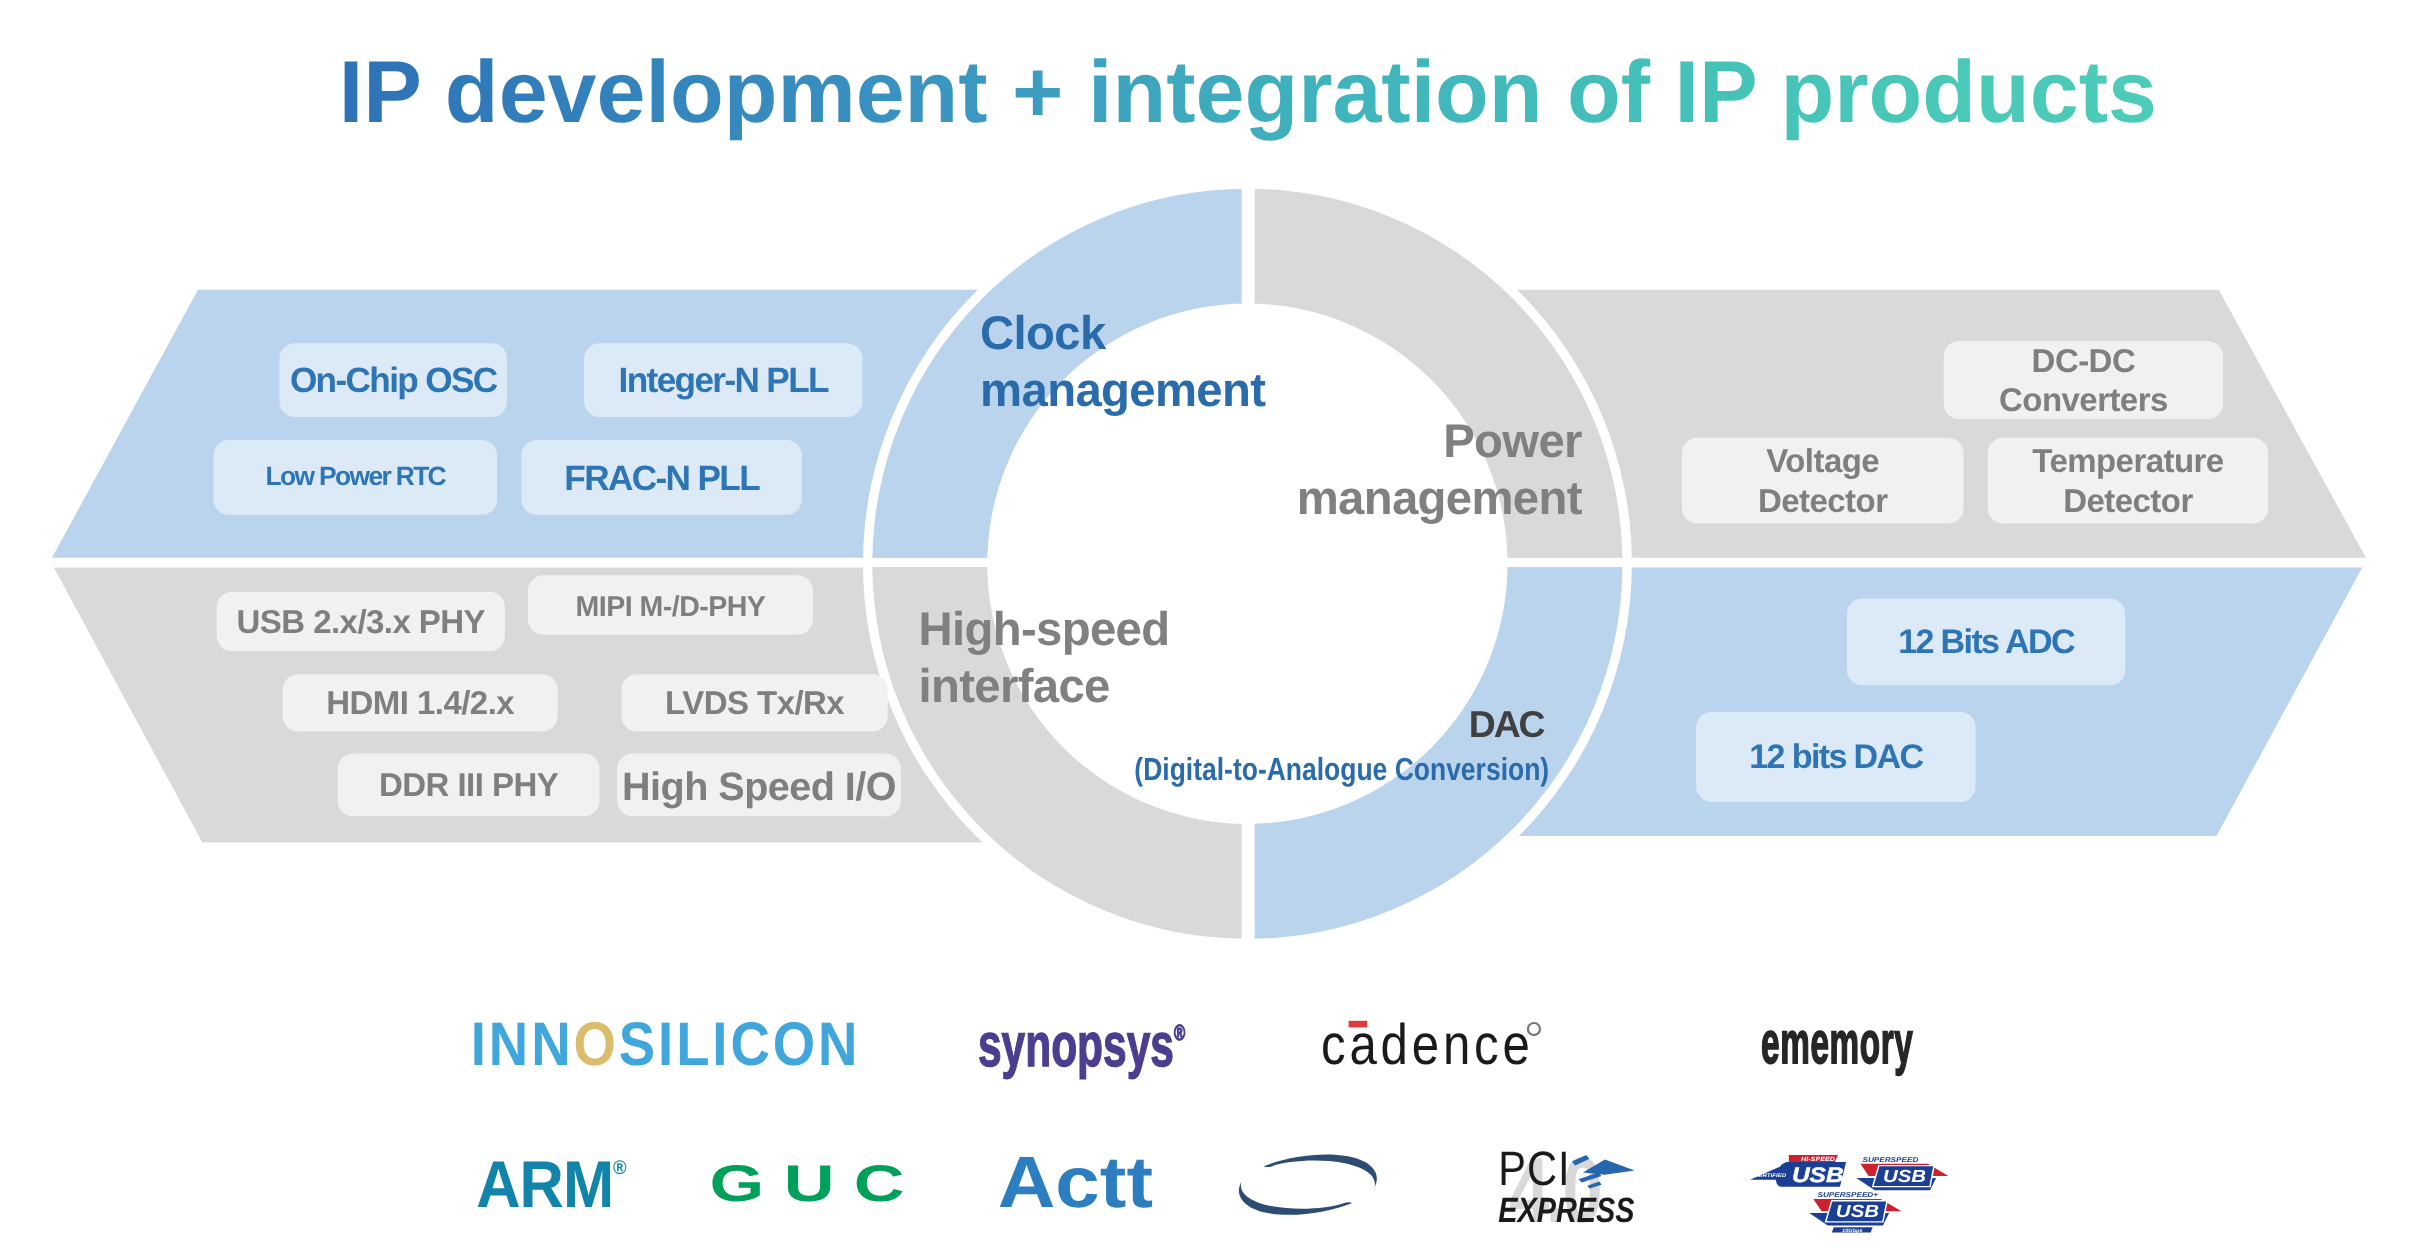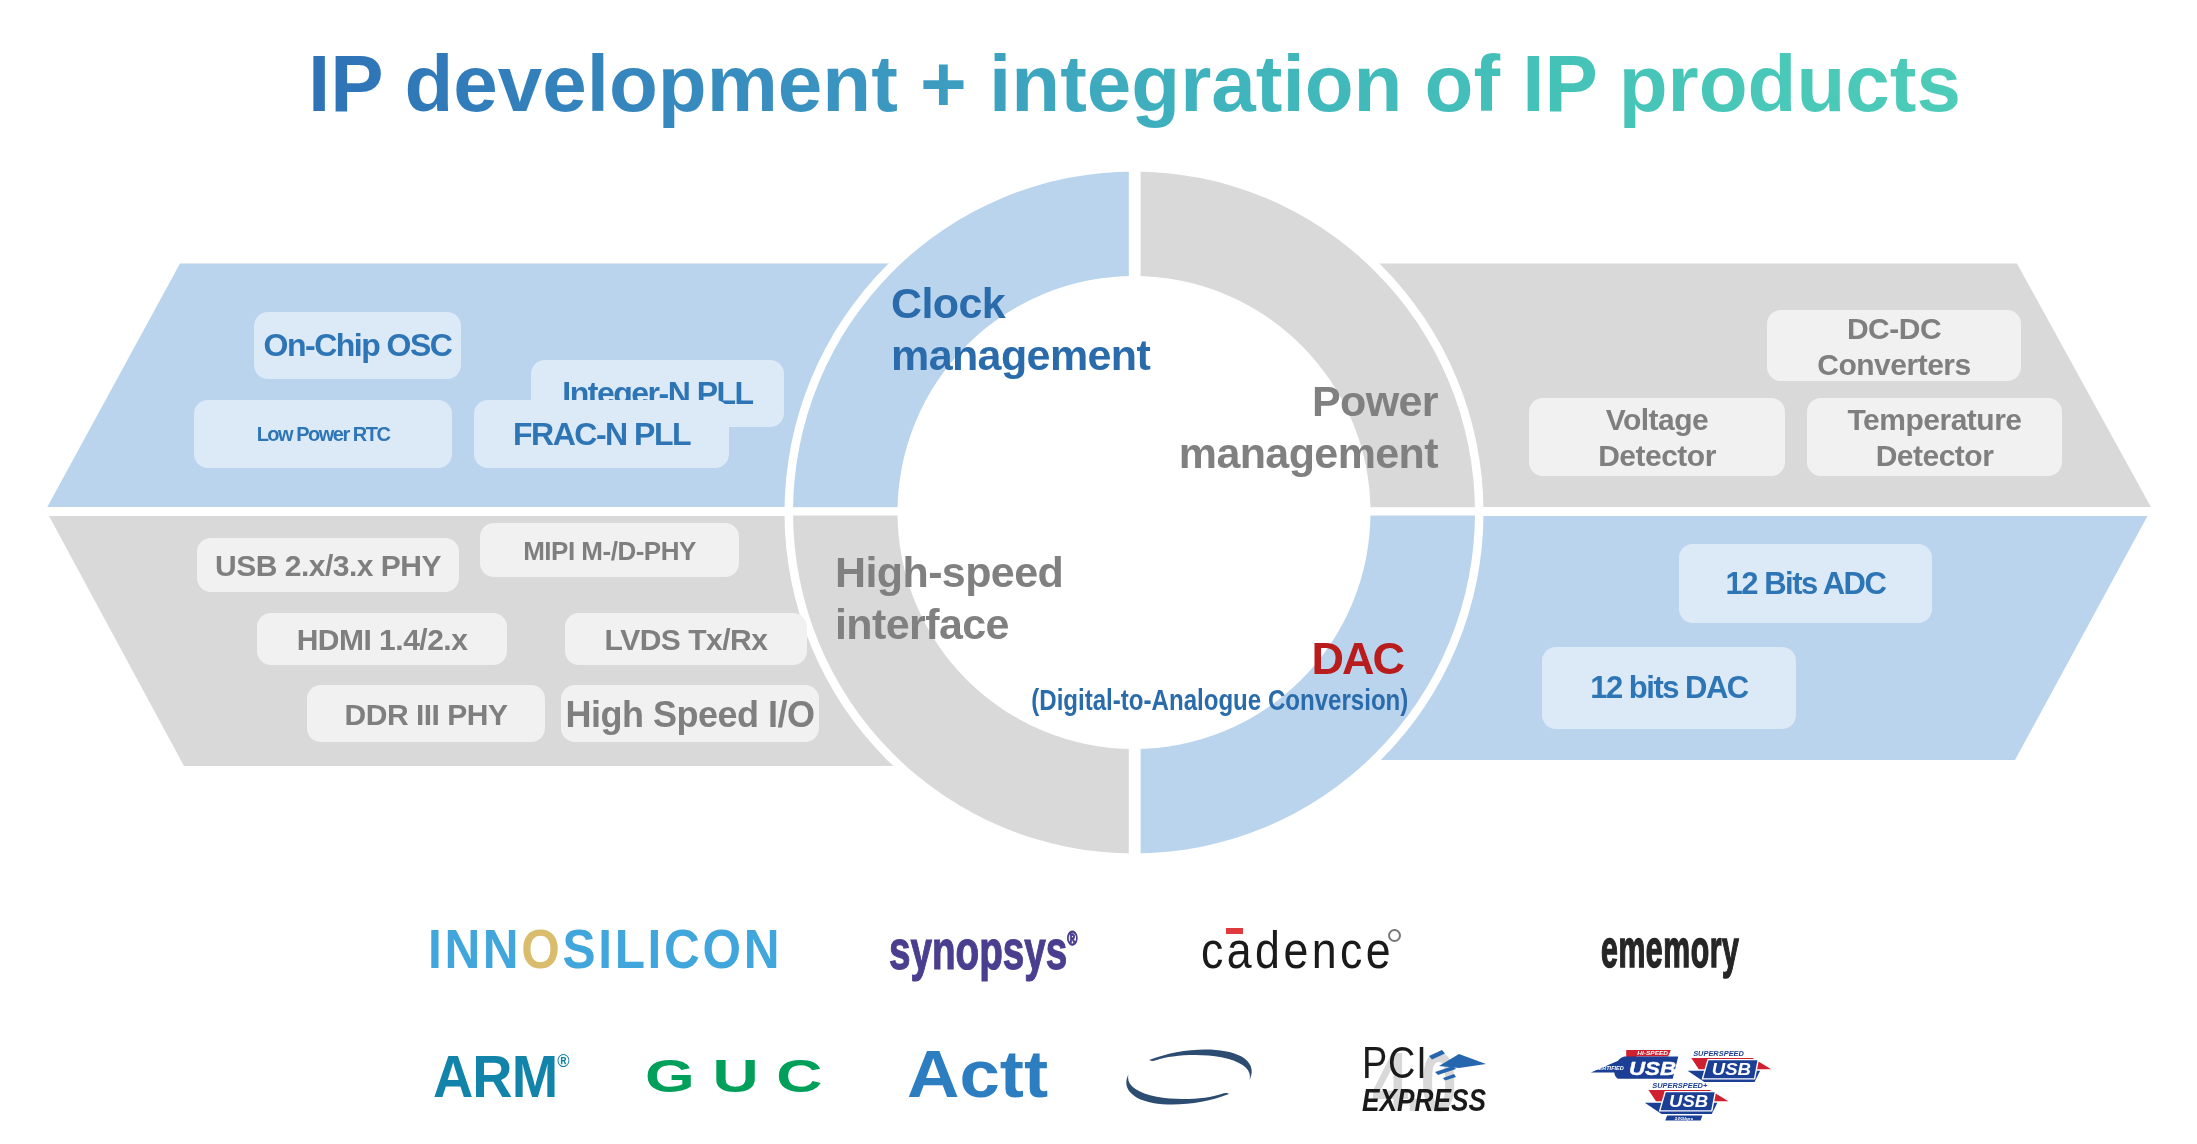--- a/index.html
+++ b/index.html
@@ -35,26 +35,26 @@
 
   <rect x="1128.8" y="162" width="11.8" height="700" fill="#ffffff"></rect>
   <rect x="779" y="507.2" width="712" height="8.3" fill="#ffffff"></rect>
 </svg>
 
 <div id="title" class="abs">IP development + integration of IP products</div>
 
 <div class="qlab" style="left:891px;top:277px;color:#2a6bac;">Clock<br>management</div>
 <div class="qlab" style="left:1138px;top:375px;width:300px;text-align:right;color:#808080;">Power<br>management</div>
 <div class="qlab" style="left:835px;top:546px;color:#808080;">High-speed<br>interface</div>
-<div class="qlab" style="right:794px;top:633px;color:#b91c1c;font-size:45px;letter-spacing:-2px;margin-left:23px;">DAC</div>
+<div class="qlab" style="right:794px;top:633px;color:#404040;font-size:34px;letter-spacing:-2px;margin-left:23px;">DAC</div>
 <div class="abs" style="right:789px;top:684px;white-space:nowrap;color:#2a6bac;font-weight:bold;font-size:29px;transform:scaleX(0.83);transform-origin:100% 50%;">(Digital-to-Analogue Conversion)</div>
 
 <div class="bx blu" style="left:254px;top:312px;width:207px;height:67px;font-size:32px;">On-Chip OSC</div>
-<div class="bx blu" style="left:531px;top:312px;width:253px;height:67px;font-size:32px;margin-top:48px;">Integer-N PLL</div>
-<div class="bx blu" style="left:194px;top:400px;width:258px;height:68px;font-size:20px;">Low Power RTC</div>
+<div class="bx blu" style="left:531px;top:312px;width:253px;height:67px;font-size:32px;">Integer-N PLL</div>
+<div class="bx blu" style="left:194px;top:400px;width:258px;height:68px;font-size:24px;">Low Power RTC</div>
 <div class="bx blu" style="left:474px;top:400px;width:255px;height:68px;font-size:32px;">FRAC-N PLL</div>
 
 <div class="bx gry" style="left:197px;top:538px;width:262px;height:54px;font-size:30px;">USB 2.x/3.x PHY</div>
 <div class="bx gry" style="left:480px;top:523px;width:259px;height:54px;font-size:26px;">MIPI M-/D-PHY</div>
 <div class="bx gry" style="left:257px;top:613px;width:250px;height:52px;font-size:30px;">HDMI 1.4/2.x</div>
 <div class="bx gry" style="left:528px;top:613px;width:242px;height:52px;font-size:30px;margin-left:37px;">LVDS Tx/Rx</div>
 <div class="bx gry" style="left:307px;top:685px;width:238px;height:57px;font-size:30px;">DDR III PHY</div>
 <div class="bx gry" style="left:561px;top:685px;width:258px;height:57px;font-size:36px;">High Speed I/O</div>
 
 <div class="bx gry" style="left:1767px;top:310px;width:254px;height:71px;font-size:30px;line-height:36px;">DC-DC<br>Converters</div>

